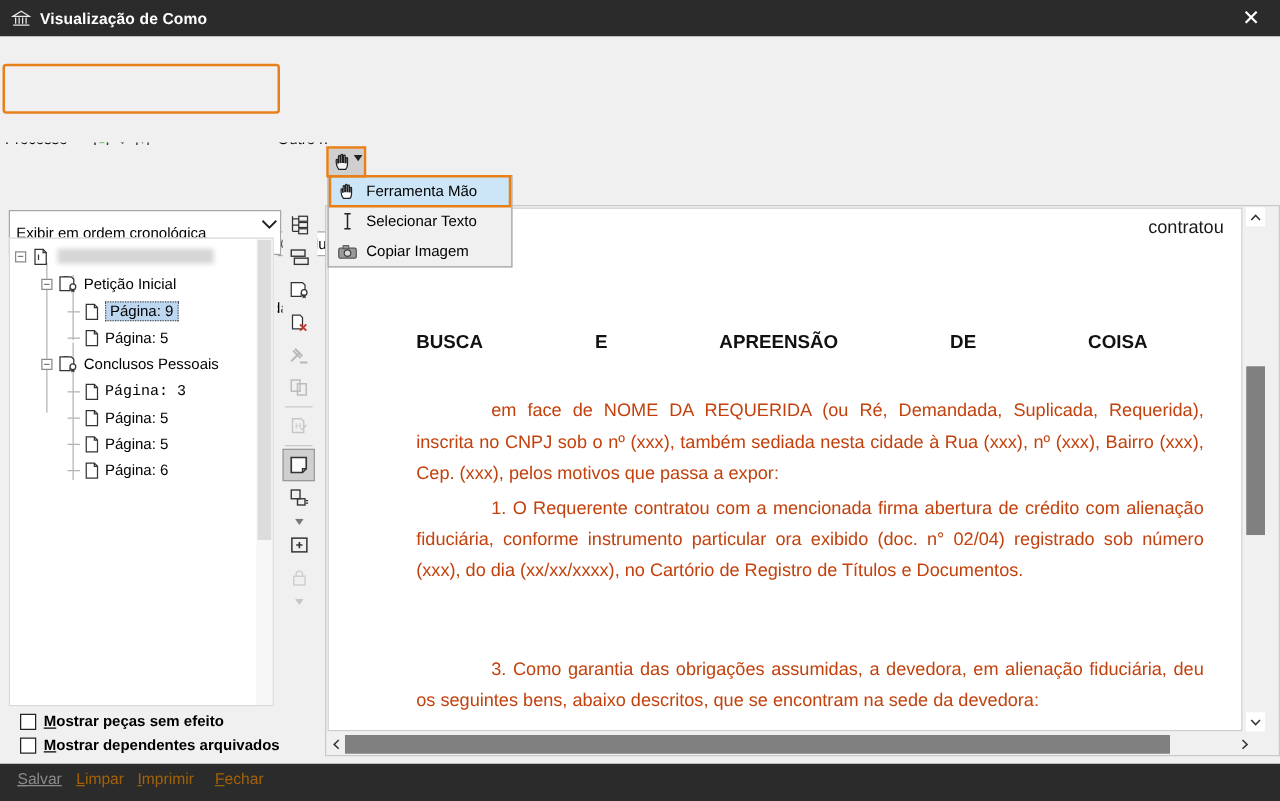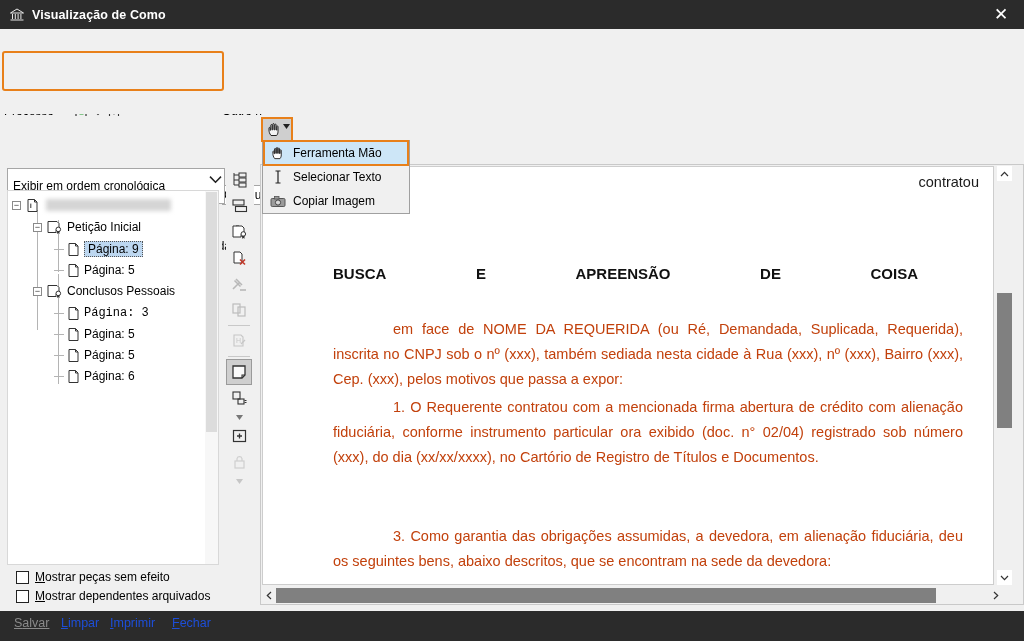--- a/index.html
+++ b/index.html
@@ -146,21 +146,21 @@
 
   
   .iconstrip { position:absolute; left:226px; top:167px; width:28px; height:398px; background:#f0f0f0; }
   .istrip-btn { width:26px; height:26px; display:flex; align-items:center; justify-content:center; }
   .istrip-btn.sel { background:#cfcfcf; border:1px solid #9a9a9a; }
   .istrip-sep { width:22px; height:1px; background:#c8c8c8; margin:2px 2px; }
 
   
   .cb { position:absolute; display:flex; align-items:center; font-size:12px; }
   .cb .box { width:13px; height:13px; border:1.5px solid #222; background:#fff; margin-right:6px; }
-  .cb .ctext { font-weight:normal; }
+  .cb .ctext { font-weight:bold; }
   .cb .ctext u { text-decoration:underline; }
 
   
   .docpane { position:absolute; left:260px; top:164px; width:764px; height:441px;
              background:#f0f0f0; border:1px solid #c9c9c9; }
   .docpage { position:absolute; left:262px; top:166px; width:732px; height:419px;
              background:#fff; border:1px solid #cdcdcd; overflow:hidden; }
   .doctext { position:absolute; font-size:14.5px; color:#1a1a1a; line-height:1.0; }
   .docp { position:absolute; width:630px; font-size:14.5px; color:#c2410c;
           line-height:25px; text-align:justify; }
@@ -182,21 +182,21 @@
   .dd-item.hl { background:#cde6f7; }
   .hl-ring { position:absolute; left:263px; top:140px; width:146px; height:26px;
              border:2px solid #e8801a; z-index:41; pointer-events:none; }
   .hand-ring { position:absolute; left:261px; top:117px; width:32px; height:25px;
                border:2px solid #e8801a; z-index:42; pointer-events:none; }
   .hand-btn-bg { position:absolute; left:263px; top:119px; width:28px; height:21px;
                  background:#cfcfcf; z-index:39; }
 
   
   .bottombar { position:absolute; left:0; top:611px; width:1024px; height:30px; background:#2b2b2b; }
-  .bb-item { position:absolute; top:616px; font-size:12.5px; color:#1d4ed8; }
+  .bb-item { position:absolute; top:616px; font-size:12.5px; color:#a16207; }
   .bb-item.disabled { color:#8a8a8a; }
   .bb-item u { text-decoration:underline; }
 
   svg { display:block; }
 </style>
 </head>
 <body>
 
 <div id="app">
 

